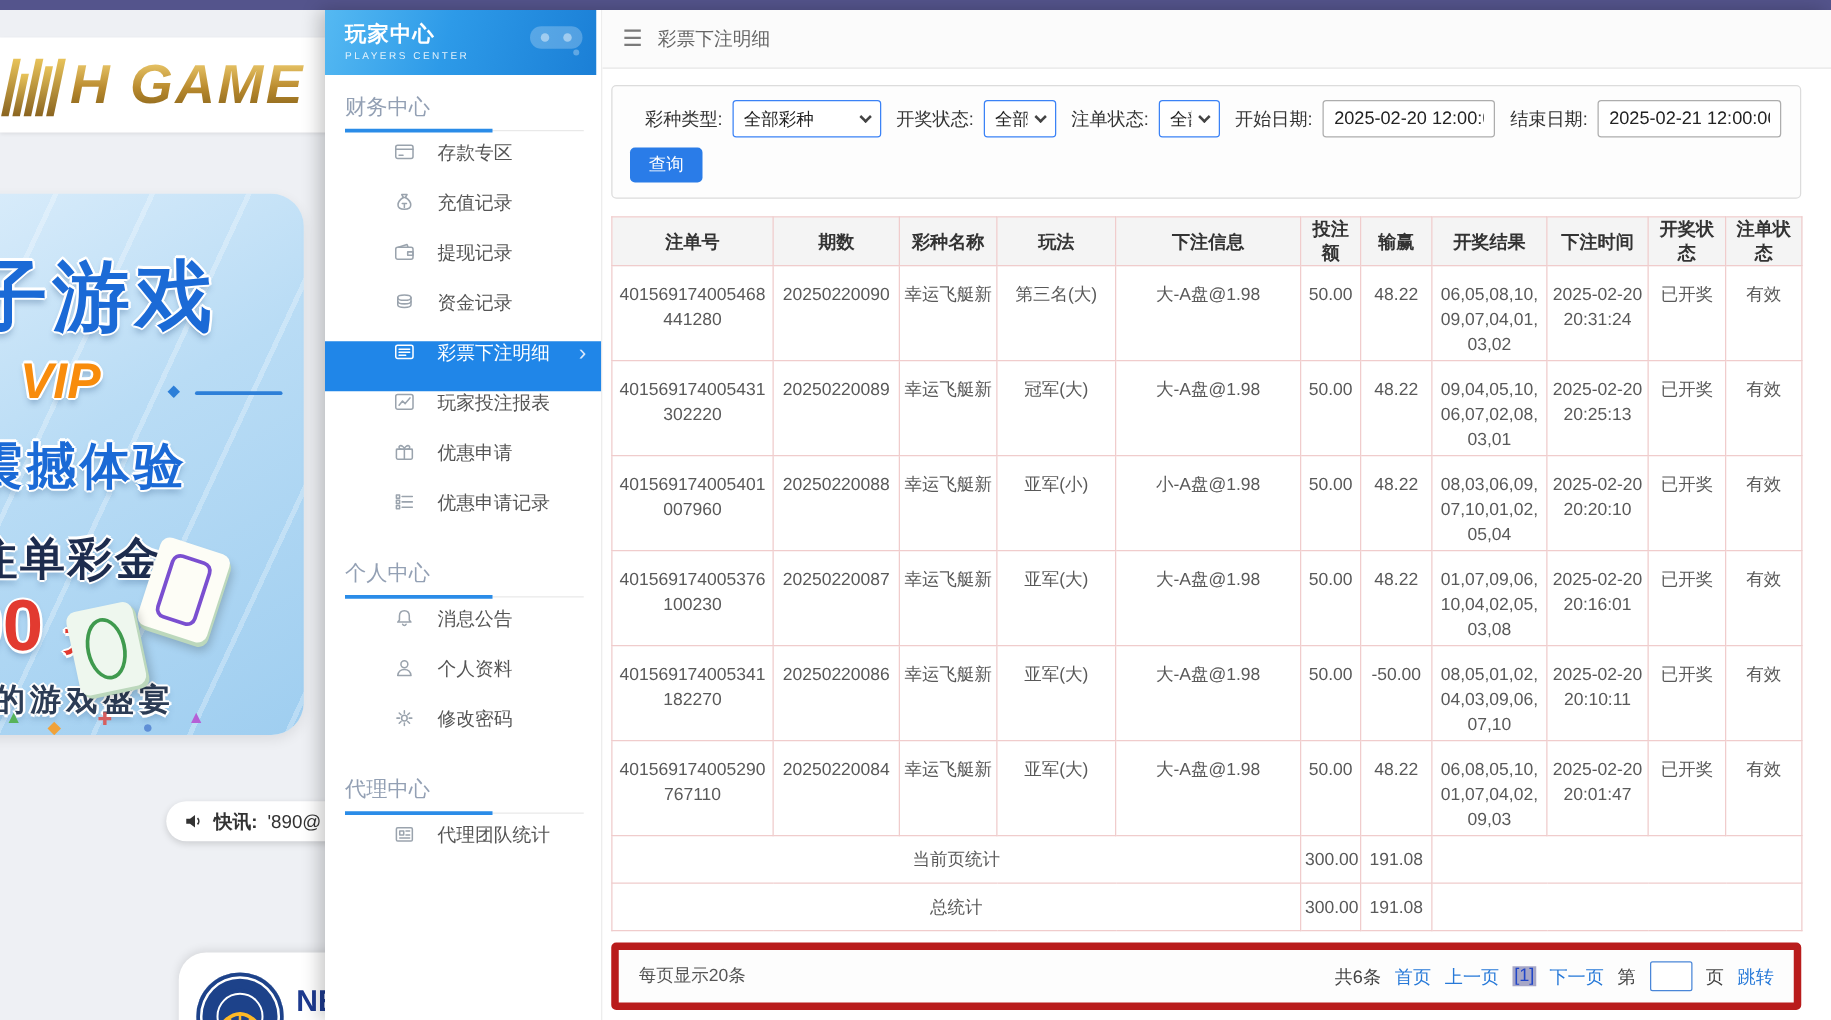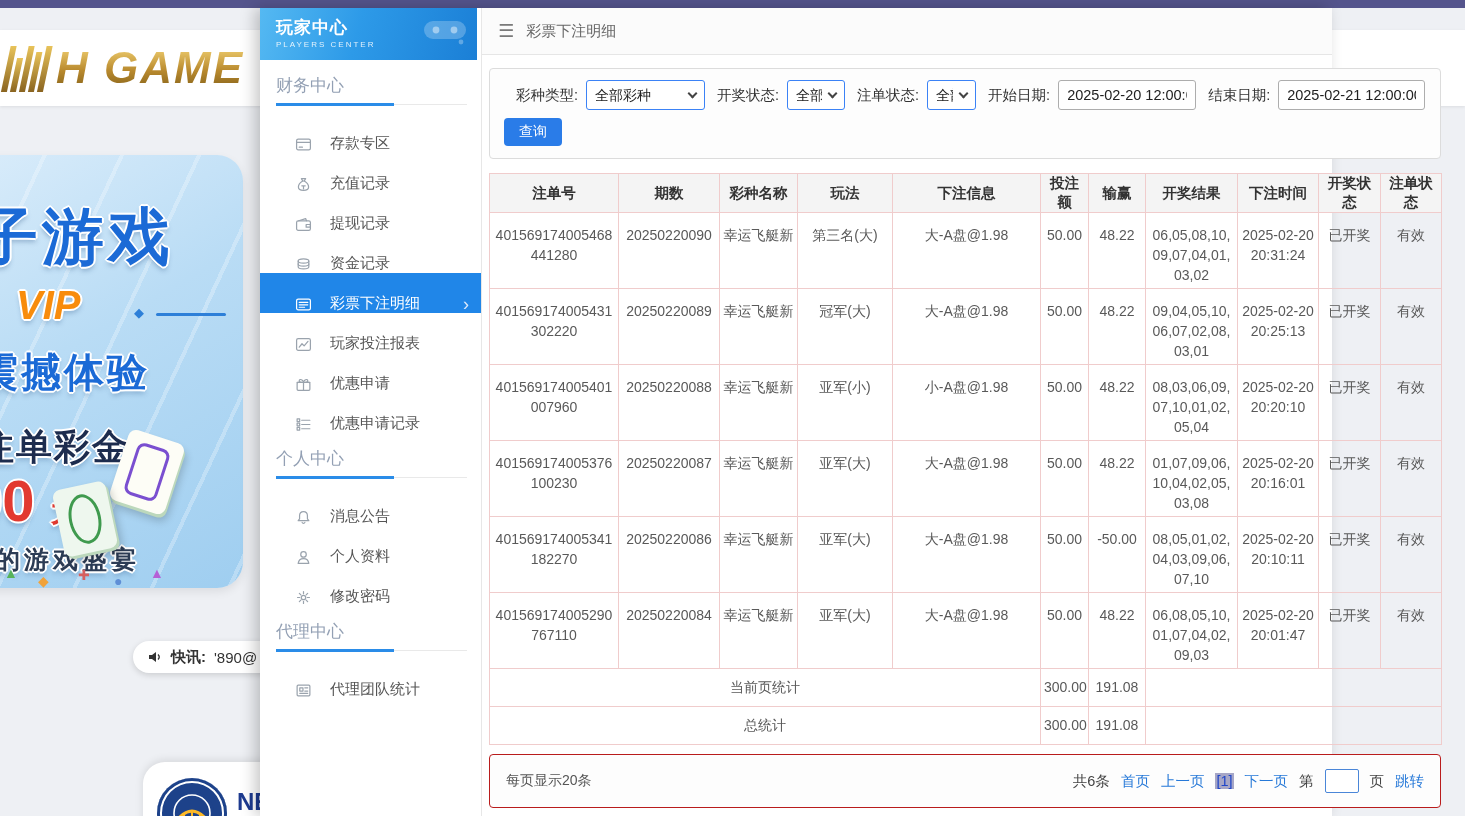--- a/index.html
+++ b/index.html
@@ -5,21 +5,21 @@
   * { margin:0; padding:0; box-sizing:border-box; }
   html,body { width:1465px; height:816px; overflow:hidden; }
   body { font-family:"Liberation Sans","DejaVu Sans",sans-serif; background:#eef0f4; position:relative; }
 
   
   .top-strip { position:absolute; left:0; top:0; width:1465px; height:8px; background:#54548c; z-index:3; }
 
   
   .bg-page { position:absolute; inset:8px 0 0 0; z-index:1; }
   .site-header { position:absolute; left:0; top:22px; width:100%; height:76px; background:#ffffff; box-shadow:0 1px 3px rgba(0,0,0,.08); display:flex; align-items:center; padding-left:6px; }
-  .logo { display:flex; align-items:center; gap:8px; }
+  .logo { display:flex; align-items:flex-end; gap:8px; }
   .logo-bars { display:flex; align-items:flex-end; gap:3px; height:48px; transform:skewX(-12deg); }
   .logo-bars i { display:block; width:6px; background:linear-gradient(#e8c35a,#8a6420); }
   .logo-bars i:nth-child(1){height:46px}.logo-bars i:nth-child(2){height:34px}
   .logo-bars i:nth-child(3){height:46px}.logo-bars i:nth-child(4){height:40px}.logo-bars i:nth-child(5){height:46px}
   .logo-text { font-size:44px; font-weight:bold; font-style:italic; letter-spacing:2px;
       background:linear-gradient(180deg,#edcb6d 10%,#b98a2e 55%,#7e5c17 100%);
       -webkit-background-clip:text; background-clip:text; color:transparent; }
 
   .banner { position:absolute; left:-82px; top:147px; width:325px; height:433px; border-radius:26px;
       background:linear-gradient(150deg,#ddeefb 0%,#b9dcf5 45%,#9fcef0 100%); overflow:hidden; box-shadow:0 4px 10px rgba(0,0,0,.08); }
@@ -50,35 +50,35 @@
   .news-text { color:#333; font-size:15px; white-space:nowrap; }
 
   .bottom-card { position:absolute; left:143px; top:754px; width:240px; height:70px; background:#fff; border-radius:22px 22px 0 0;
       box-shadow:0 -2px 8px rgba(0,0,0,.1); }
   .team-logo { position:absolute; left:14px; top:16px; width:70px; height:70px; border-radius:50%; background:#1d428a;
       box-shadow:inset 0 0 0 3px #1d428a, inset 0 0 0 5px #fff; display:flex; align-items:center; justify-content:center; }
   .team-logo svg { width:46px; height:46px; }
   .bottom-card-text { position:absolute; left:94px; top:26px; font-size:24px; font-weight:bold; color:#1d3a8f; }
 
   
-  .panel { position:absolute; left:260px; top:8px; width:1072px; height:808px; background:#fff; z-index:5;
+  .panel { position:absolute; left:260px; top:8px; width:1205px; height:808px; background:#fff; z-index:5;
       box-shadow:-5px 0 14px rgba(0,0,0,.22); display:flex; }
 
   
   .sidebar { width:222px; flex:0 0 222px; border-right:1px solid #e7e7e7; background:#fff; overflow:hidden; }
   .sidebar-header { width:217px; height:52px; background:linear-gradient(105deg,#55b9f2 0%,#2d9ae8 45%,#1b7fd6 100%);
       position:relative; color:#fff; padding:8px 0 0 16px; overflow:hidden; }
   .sidebar-header .ph-title { font-size:17px; font-weight:bold; letter-spacing:1px; }
   .sidebar-header .ph-sub { font-size:8px; letter-spacing:2px; opacity:.85; margin-top:1px; }
   .sidebar-header .pad-icon { position:absolute; right:10px; top:8px; opacity:.85; }
   .side-sec { margin:14px 16px 0 16px; font-size:17px; color:#93a0b4; padding-bottom:8px; position:relative; }
   .side-sec::after { content:""; position:absolute; left:0; right:-2px; bottom:0; height:1px; background:#e9e9e9; }
   .side-sec::before { content:""; position:absolute; left:0; bottom:-1px; width:118px; height:3px; background:#2a8ce8; z-index:1; }
   .side-group { margin-top:8px; }
-  .side-item { height:40px; display:flex; align-items:flex-end; padding-left:35px; cursor:pointer; color:#555; font-size:15px; position:relative; }
+  .side-item { height:40px; display:flex; align-items:flex-start; padding-left:55px; cursor:pointer; color:#555; font-size:15px; position:relative; }
   .side-item .s-ic { width:17px; height:17px; margin-right:18px; color:#9aa3ad; display:flex; }
   .side-item .s-ic svg { width:17px; height:17px; stroke:currentColor; fill:none; stroke-width:1.15; stroke-linecap:round; stroke-linejoin:round; }
   .side-item.active { background:#2086e8; color:#fff; }
   .side-item.active .s-ic { color:#fff; }
   .side-item .s-ar { position:absolute; right:12px; font-size:18px; line-height:1; color:#dce9fb; }
 
   
   .main { flex:1; display:flex; flex-direction:column; background:#fff; min-width:0; }
   .main-topbar { height:47px; flex:0 0 47px; background:#fbfbfb; border-bottom:1px solid #e6e6e6; display:flex; align-items:center; padding-left:16px; gap:12px; }
   .hamburger { font-size:18px; color:#7a7a7a; cursor:pointer; }
@@ -104,21 +104,21 @@
   
   table.bets { margin-top:14px; width:952px; border-collapse:collapse; table-layout:fixed; }
   .bets th, .bets td { border:1px solid #f0cccc; }
   .bets thead th { height:38px; background:#f4f4f4; font-size:14.5px; color:#333; font-weight:bold; text-align:center; padding:0 2px; }
   .bets tbody td { height:76px; vertical-align:top; text-align:center; font-size:14px; color:#595959; padding:13px 3px 2px; line-height:1.42; word-break:break-all; }
   .bets tr.summary td { height:38px; vertical-align:middle; padding:0 3px; font-size:14px; color:#595959; text-align:center; word-break:normal; }
   col.c1{width:129px} col.c2{width:101px} col.c3{width:78px} col.c4{width:95px} col.c5{width:148px}
   col.c6{width:48px} col.c7{width:57px} col.c8{width:92px} col.c9{width:81px} col.c10{width:62px} col.c11{width:61px}
 
   
-  .pager-box { margin-top:9px; width:952px; height:54px; border:1px solid #b91c1c; border-radius:4px; background:#fdfdfd;
+  .pager-box { margin-top:9px; width:952px; height:54px; border:6px solid #b91c1c; border-radius:4px; background:#fdfdfd;
       display:flex; align-items:center; justify-content:space-between; padding:0 16px; }
   .page-size { font-size:14px; color:#555; }
   .pager { display:flex; align-items:center; gap:11px; font-size:14.5px; color:#444; }
   .pg-link { color:#2779d8; cursor:pointer; }
   .pg-current { background:#a6a6c6; color:#2046c8; padding:0 1px; }
   .jump-input { width:34px; height:24px; border:1px solid #4a86d8; border-radius:2px; font-size:14px; text-align:center; font-family:inherit; }
 </style>
 </head>
 <body>
 

